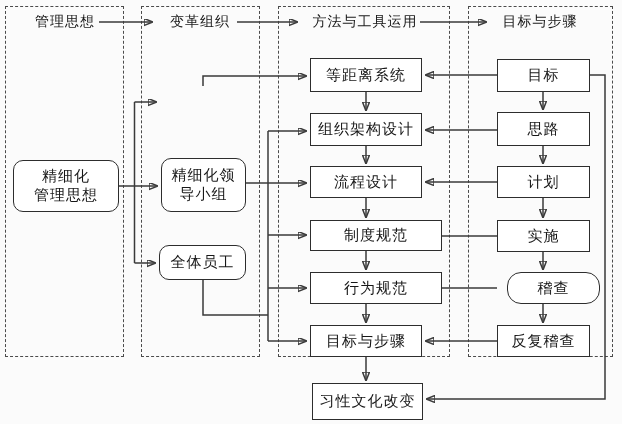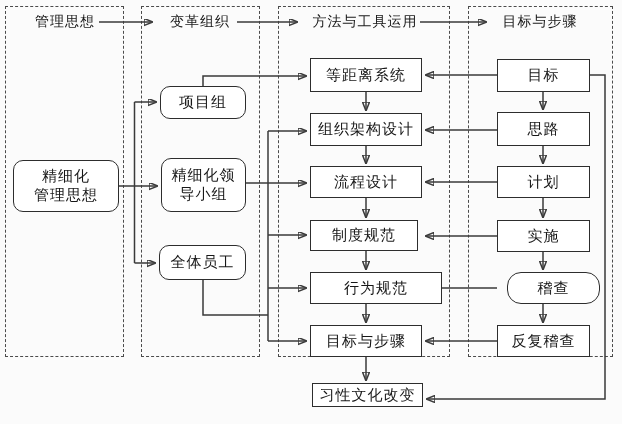--- a/index.html
+++ b/index.html
@@ -86,50 +86,47 @@
     <path d="M497,341 H427" marker-end="url(#arw)"></path>
 
     <path d="M590,75 H605 V399 H428" marker-end="url(#arw)"></path>
   </svg>
 
   <div class="node rounded" style="left:13px;top:160px;width:106px;height:52px;">
     <span>精细化</span>
     <span>管理思想</span>
   </div>
 
-  <div class="node rounded" style="left:160px;top:86px;width:86px;height:33px;">
-    <span>项目组</span>
-  </div>
   <div class="node rounded" style="left:161px;top:158px;width:85px;height:54px;">
     <span>精细化领</span>
     <span>导小组</span>
   </div>
   <div class="node rounded" style="left:159px;top:245px;width:87px;height:35px;">
     <span>全体员工</span>
   </div>
 
   <div class="node" style="left:310px;top:113px;width:112px;height:33px;">
     <span>组织架构设计</span>
   </div>
   <div class="node" style="left:310px;top:58px;width:112px;height:34px;">
     <span>等距离系统</span>
   </div>
   <div class="node" style="left:310px;top:166px;width:112px;height:32px;">
     <span>流程设计</span>
   </div>
-  <div class="node" style="left:310px;top:220px;width:108px;height:31px;">
+  <div class="node" style="left:310px;top:220px;width:132px;height:31px;">
     <span>制度规范</span>
   </div>
   <div class="node" style="left:310px;top:272px;width:132px;height:32px;">
     <span>行为规范</span>
   </div>
   <div class="node" style="left:310px;top:325px;width:112px;height:32px;">
     <span>目标与步骤</span>
   </div>
-  <div class="node" style="left:312px;top:383px;width:111px;height:24px;">
+  <div class="node" style="left:312px;top:383px;width:111px;height:37px;">
     <span>习性文化改变</span>
   </div>
 
   <div class="node" style="left:497px;top:112px;width:93px;height:34px;">
     <span>思路</span>
   </div>
   <div class="node" style="left:497px;top:59px;width:93px;height:33px;">
     <span>目标</span>
   </div>
   <div class="node" style="left:497px;top:166px;width:93px;height:32px;">

